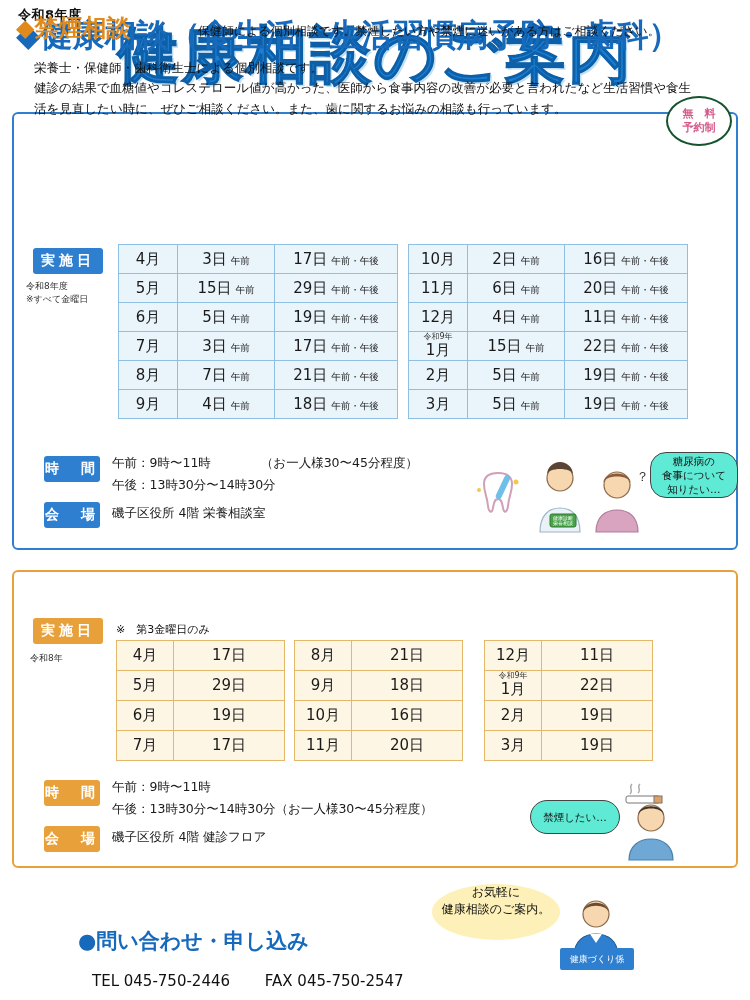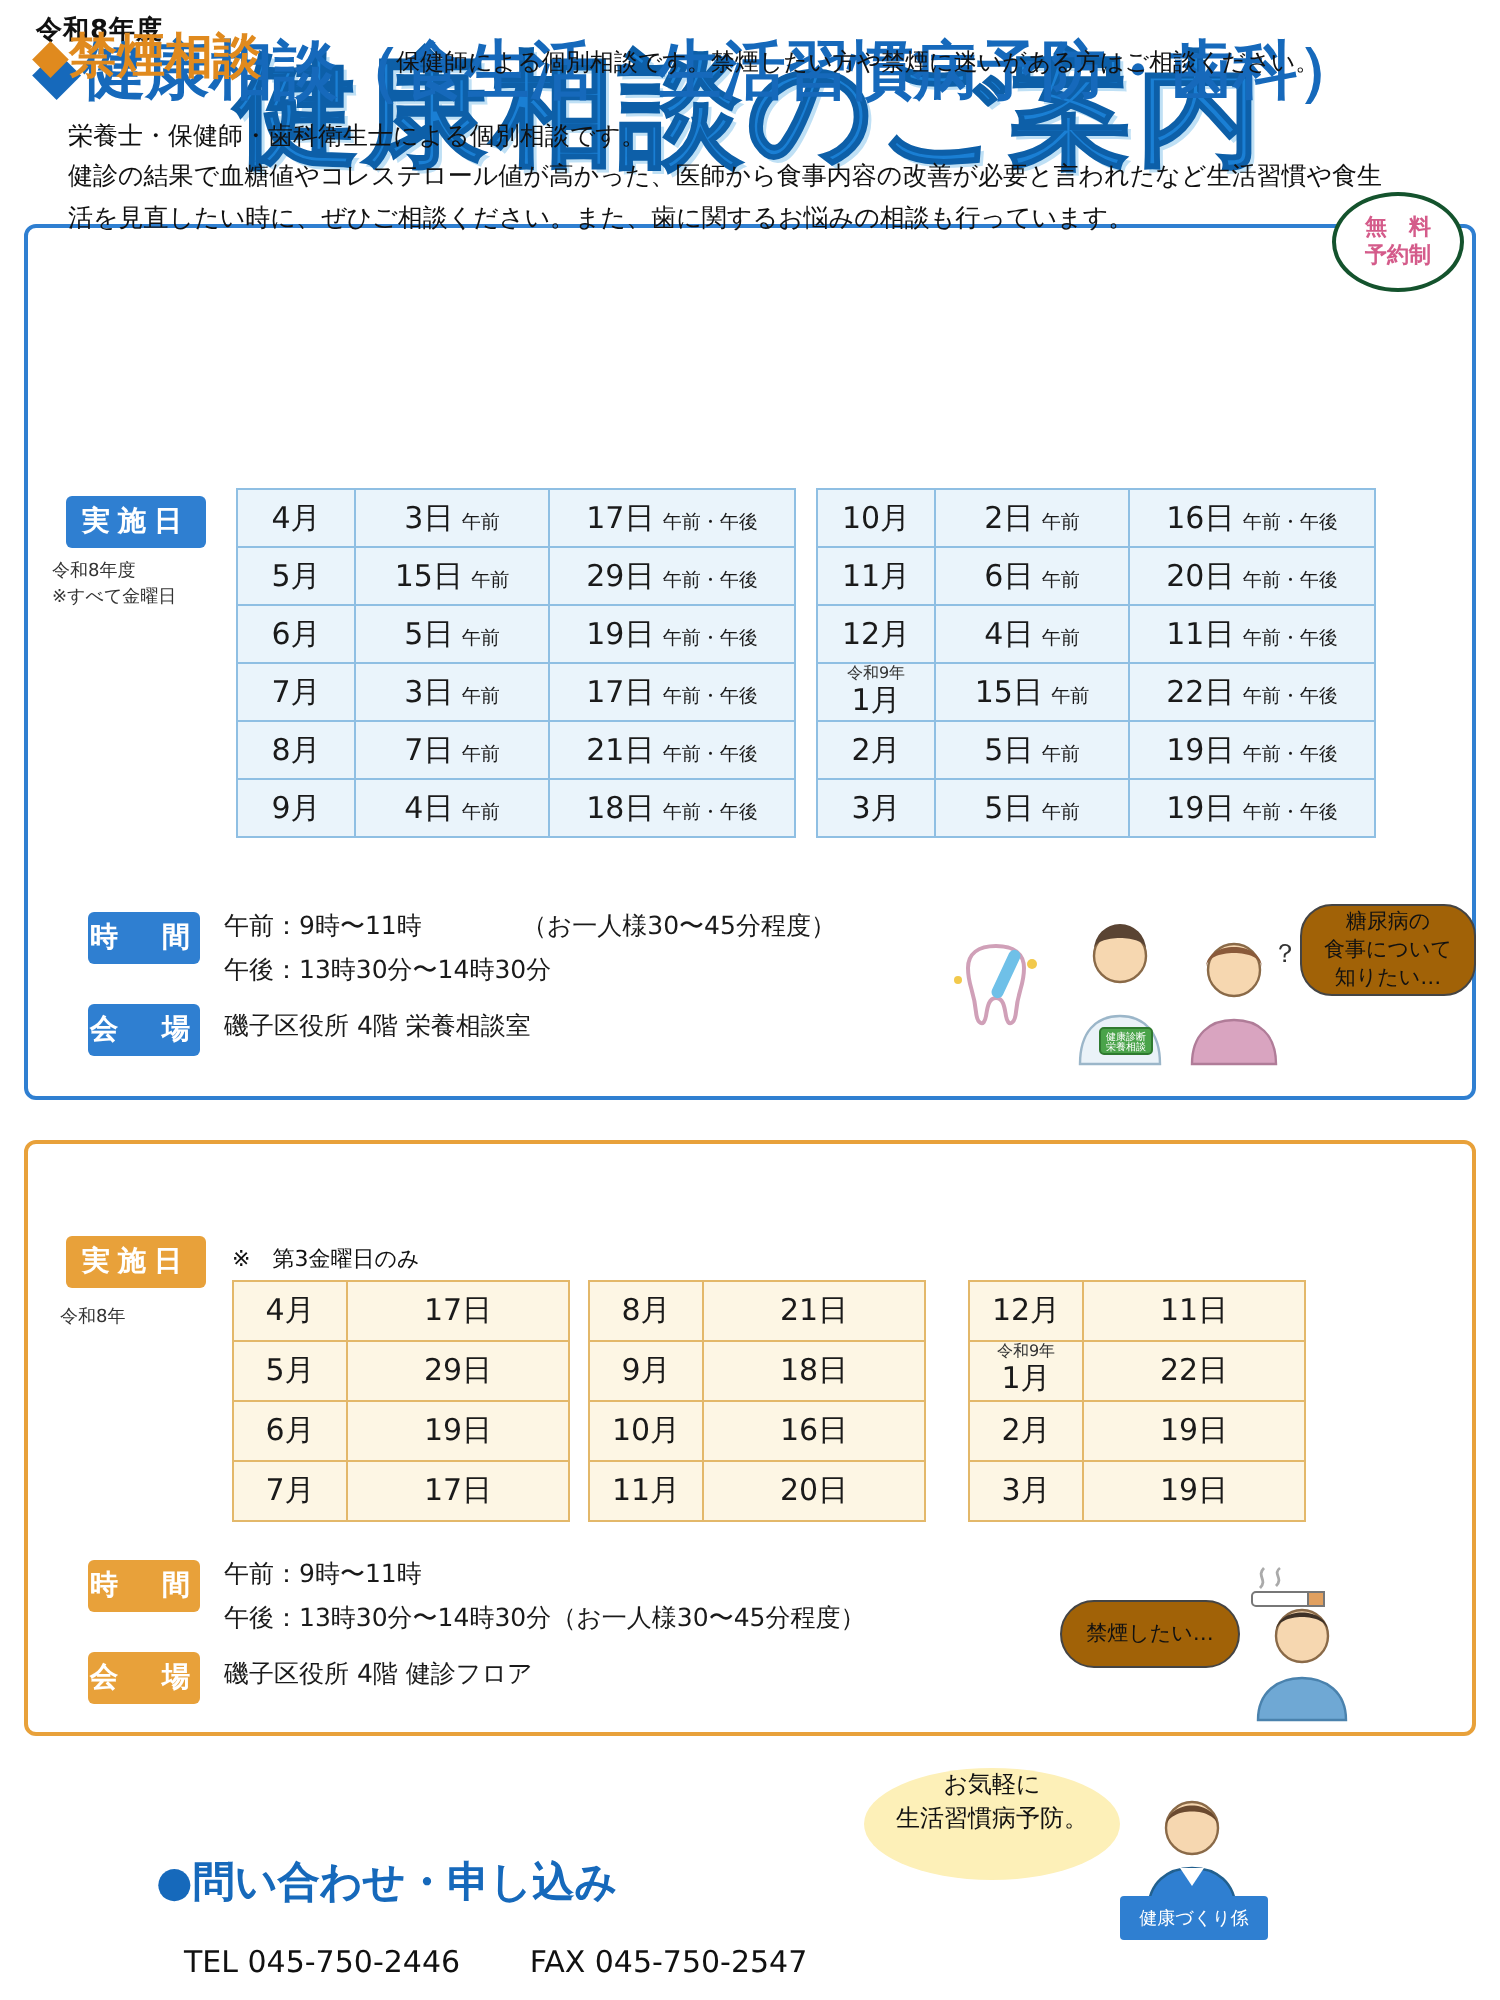--- a/index.html
+++ b/index.html
@@ -148,21 +148,21 @@
   }
   .contact-tel{
     position:absolute;left:92px;top:972px;
     font-size:15px;color:#111;
   }
   .contact-tel span{margin-right:30px;}
 
   
   .bubble{
     position:absolute;
-    border:1.5px solid #444;border-radius:16px;background:#a16207;
+    border:1.5px solid #444;border-radius:16px;background:#5eead4;
     font-size:10.5px;line-height:1.35;color:#111;
     display:flex;align-items:center;justify-content:center;
     text-align:center;
     box-sizing:border-box;padding:4px;
   }
   .bubble-1{left:650px;top:452px;width:88px;height:46px;}
   .bubble-2{left:530px;top:800px;width:90px;height:34px;border-radius:18px;}
   .q-mark{position:absolute;left:636px;top:468px;font-size:13px;color:#333;}
   .oval-note{
     position:absolute;left:432px;top:884px;width:128px;height:56px;
@@ -400,21 +400,21 @@
 
   <div class="contact-title">●問い合わせ・申し込み</div>
   <div class="contact-tel">
     <span>TEL  045-750-2446</span>
     <span>FAX  045-750-2547</span>
   </div>
 
   <div class="oval-note">
     <div>
       <div>お気軽に</div>
-      <div>生活習慣病予防。</div>
+      <div>健康相談のご案内。</div>
     </div>
   </div>
   <svg class="fig" style="left:556px;top:898px;width:80px;height:58px;" viewBox="0 0 80 58">
     <circle cx="40" cy="16" r="13" fill="#f6d7b0" stroke="#8a6a48" stroke-width="1.2"></circle>
     <path d="M27 16c0-11 26-11 26 0 0-15-26-15-26 0z" fill="#6b4a2f"></path>
     <path d="M18 58c0-15 10-22 22-22s22 7 22 22z" fill="#2f7fd1" stroke="#21608f" stroke-width="1.2"></path>
     <path d="M34 36l6 9 6-9" fill="#ffffff"></path>
   </svg>
   <div class="sign">健康づくり係</div>
 

